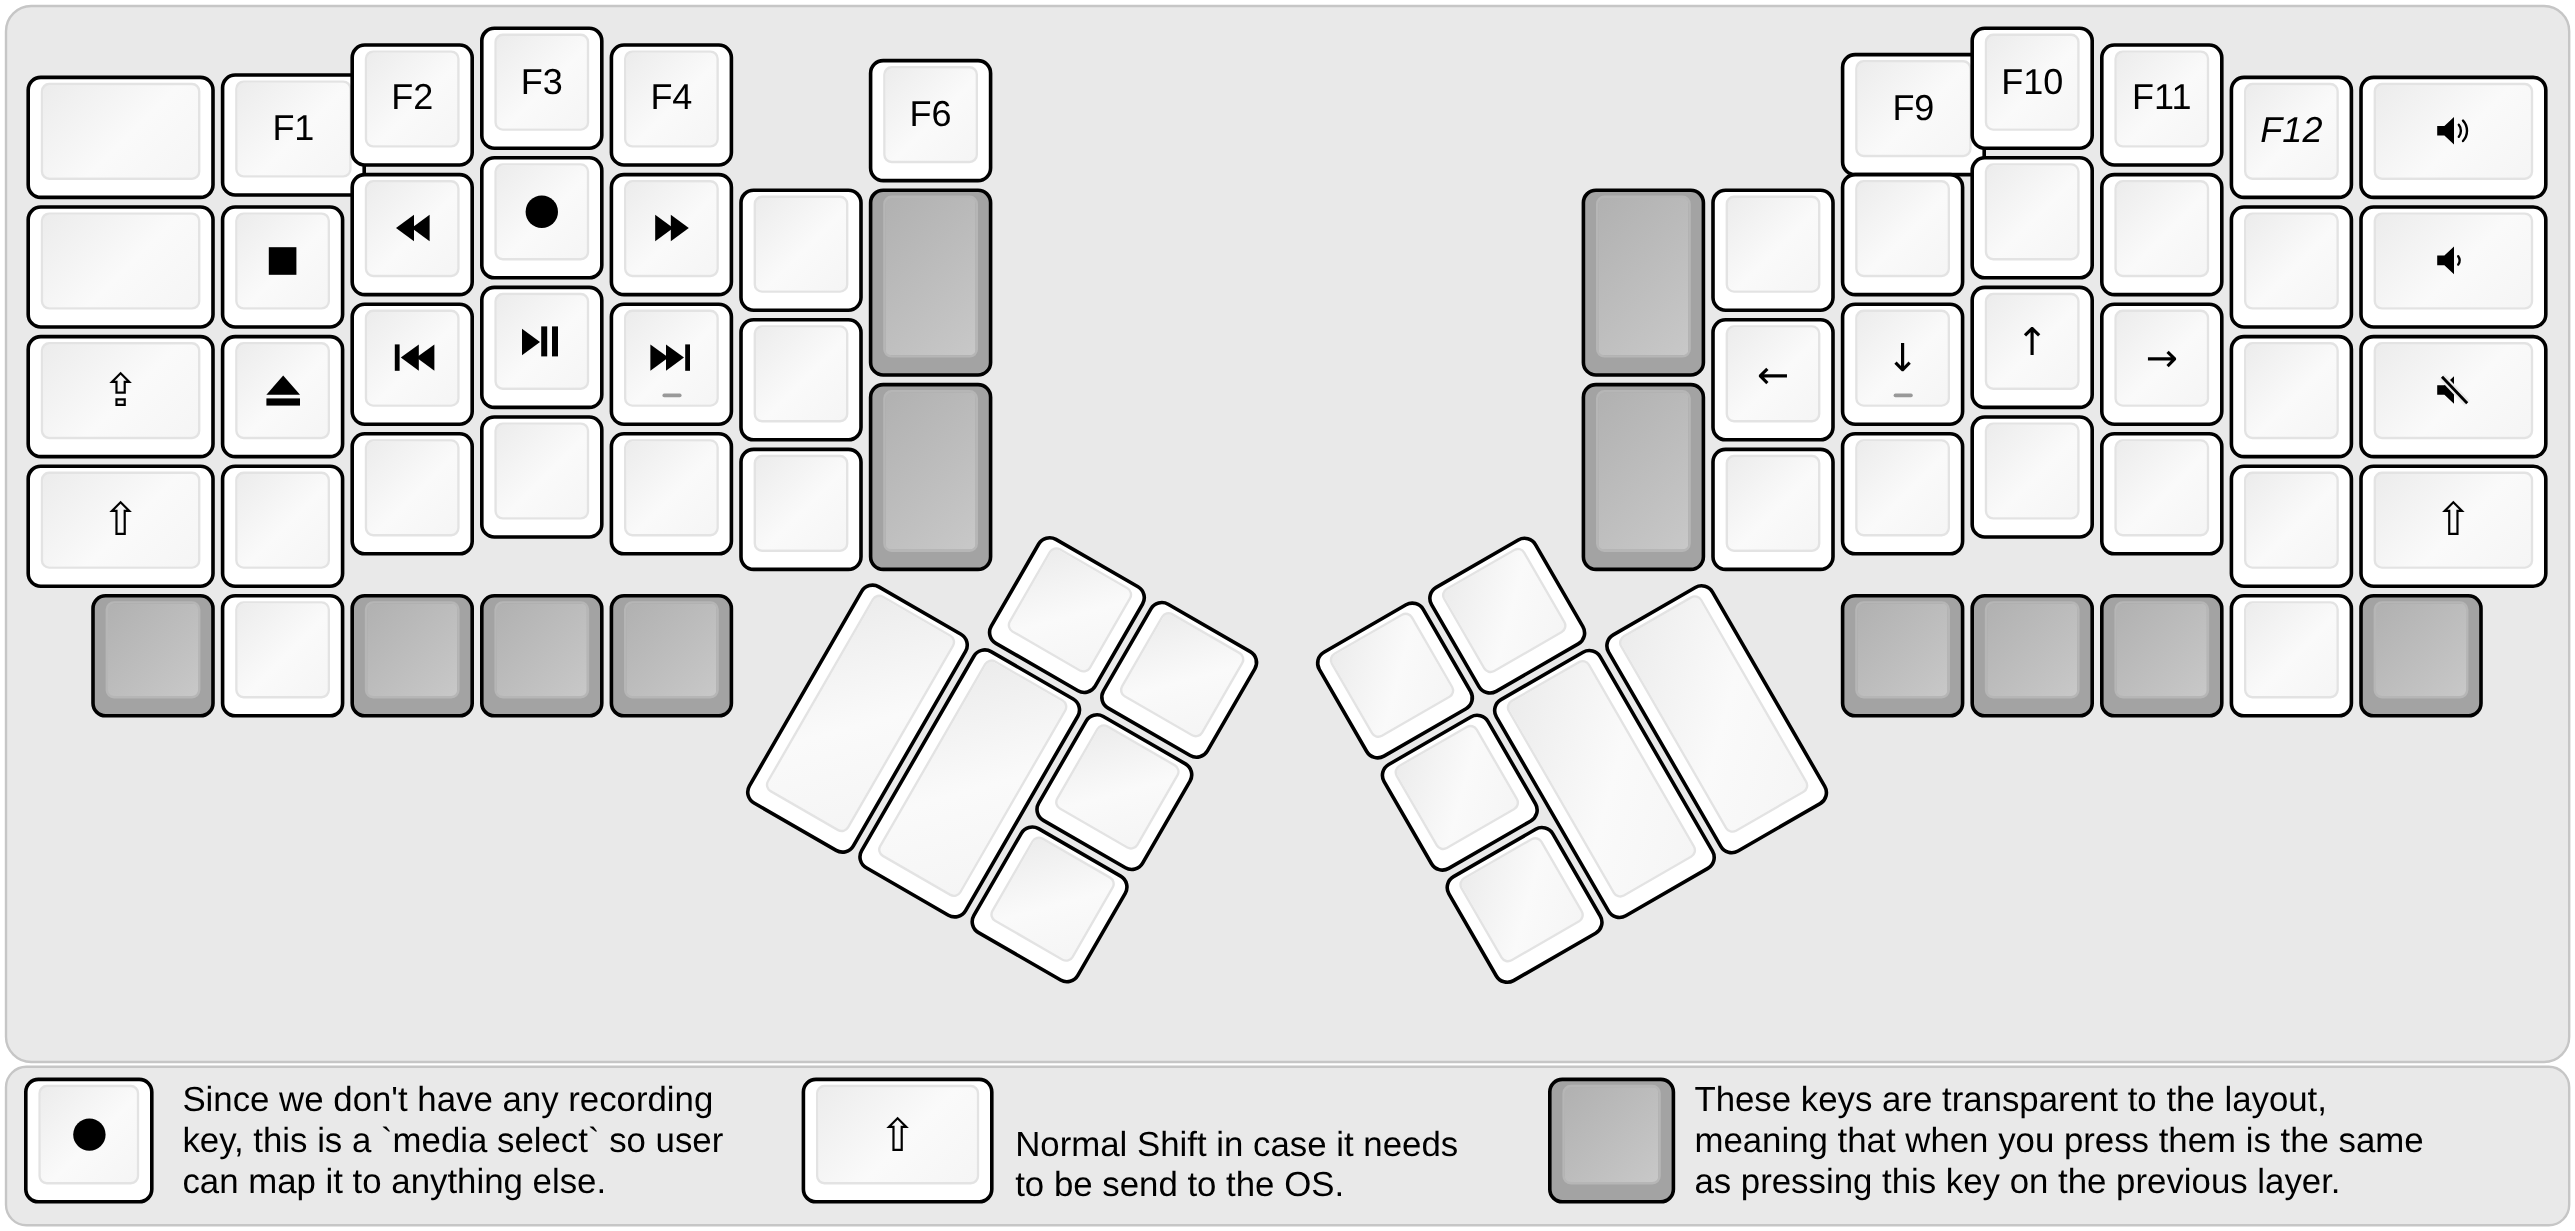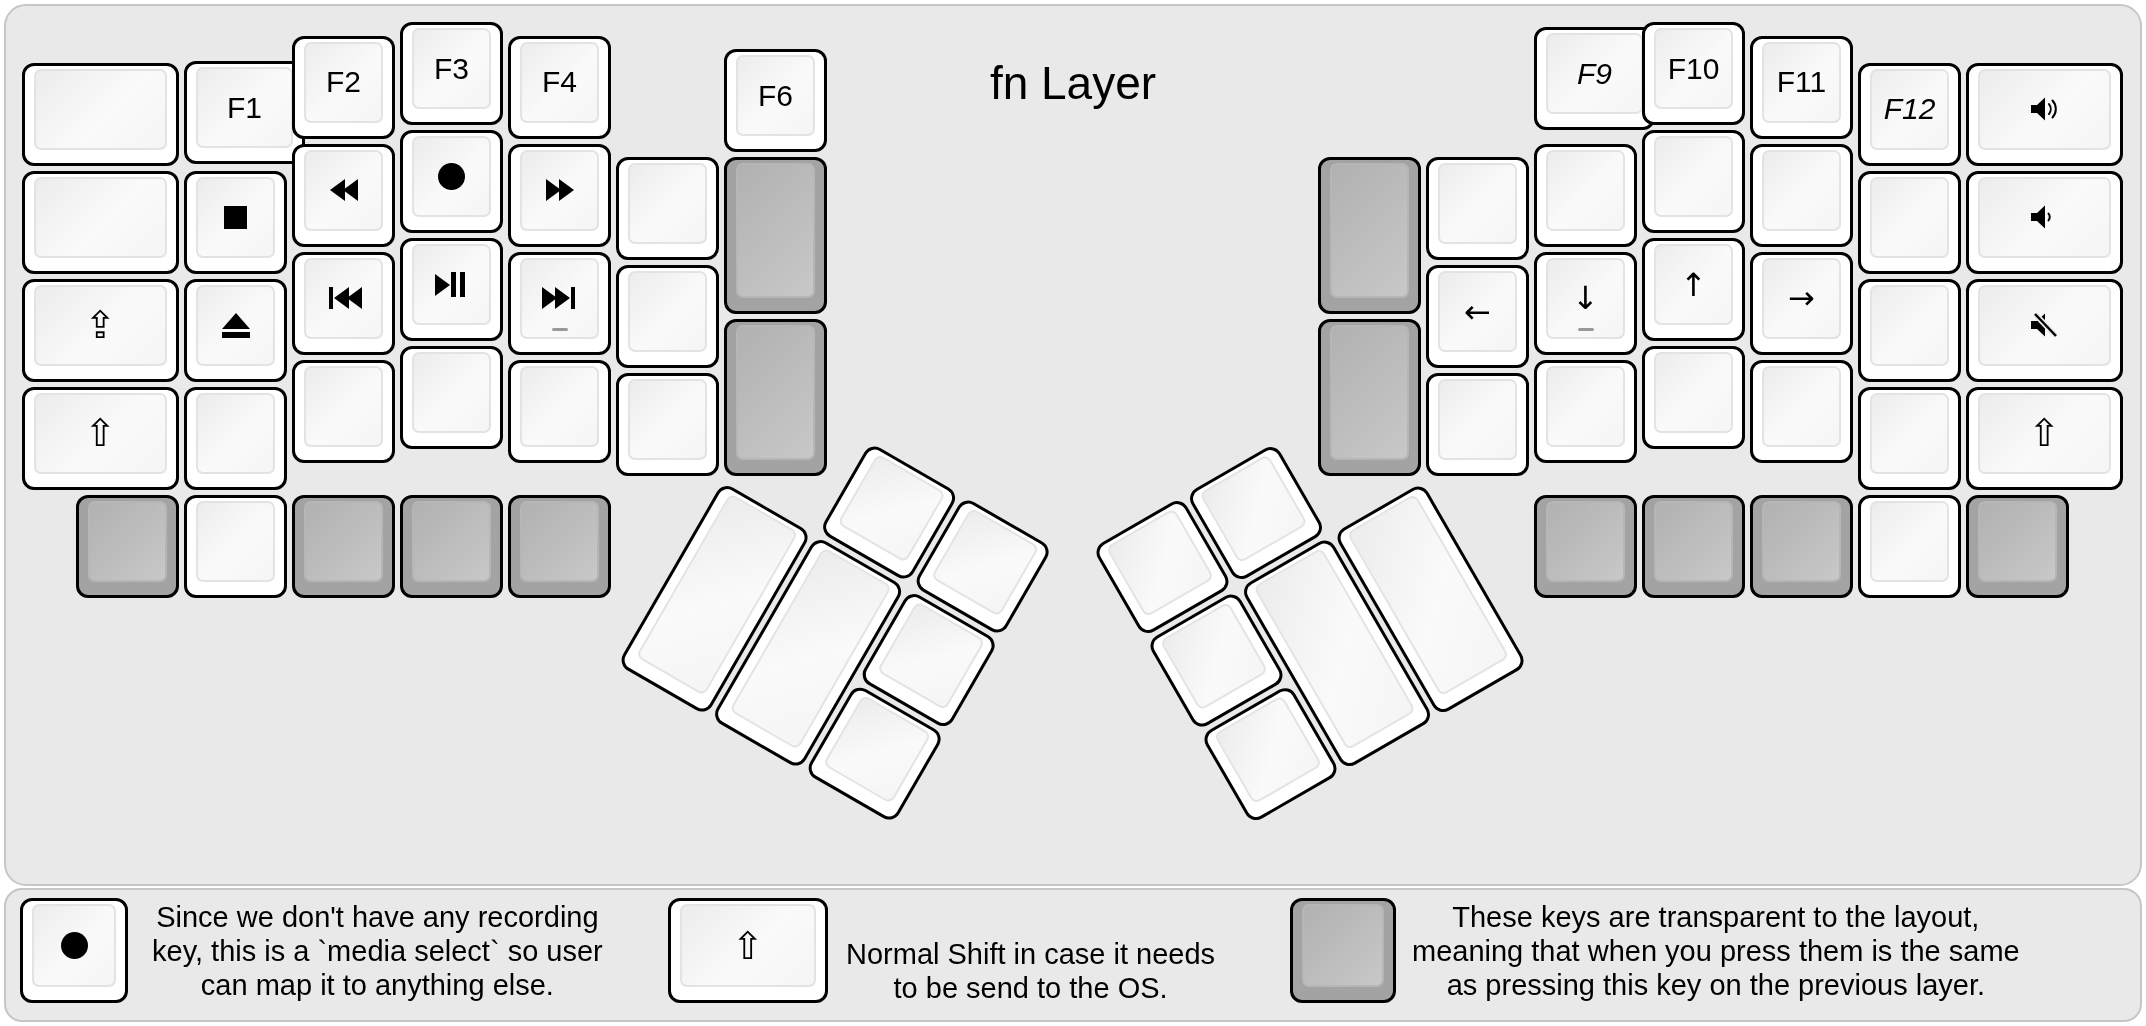--- a/index.html
+++ b/index.html
@@ -23,37 +23,36 @@
   .sq{width:23px;height:23px;background:#000;}
   .dot{width:27px;height:27px;border-radius:50%;background:#000;}
   .tri-l{width:0;height:0;border-top:11px solid transparent;border-bottom:11px solid transparent;border-right:15px solid #000;margin:0 -1px;}
   .tri-r{width:0;height:0;border-top:11px solid transparent;border-bottom:11px solid transparent;border-left:15px solid #000;margin:0 -1px;}
   .vbar{width:4px;height:22px;background:#000;margin:0 2px;}
   .vbar.pp{width:5px;height:25px;margin:0 2px;}
   .ej{display:flex;flex-direction:column;align-items:center;}
   .tri-u{width:0;height:0;border-left:14px solid transparent;border-right:14px solid transparent;border-bottom:16px solid #000;}
   .hbar{width:28px;height:6px;background:#000;margin-top:3px;}
   .homing{position:absolute;left:50%;bottom:6px;transform:translateX(-50%);width:16px;height:3px;border-radius:2px;background:#999;}
-  .legend-text{position:absolute;font-size:29px;line-height:34px;color:#000;white-space:pre-line;text-align:center;}
+  .legend-text{position:absolute;font-size:29px;line-height:34px;color:#000;white-space:pre-line;}
   #legend1-key{position:absolute;left:20px;top:898px;}
   #legend1-text{left:152px;top:900px;}
   #legend2-key{position:absolute;left:668px;top:898px;}
   #legend2-text{left:846px;top:913px;margin-top:24px;}
   #legend3-key{position:absolute;left:1290px;top:898px;}
   #legend3-text{left:1412px;top:900px;}
   .lkey{position:relative;}
 </style>
 </head>
 <body>
 
 <div id="canvas">
   <div id="board-panel" class="panel"></div>
   <div id="legend-panel" class="panel"></div>
 
-  <div class="board-title">fn Layer</div>
 
   <div id="keys-root">
       <div class="kb-group">
         <div class="key" style="width: 157px; height: 103px; left: 22px; top: 62.5px;">
           <div class="face"></div>
         </div>
         <div class="key" style="width: 121px; height: 103px; left: 184px; top: 61px;">
           <div class="face">
             <span class="klabel">F1</span>
           </div>
@@ -196,21 +195,21 @@
           <div class="face"></div>
         </div>
         <div class="key grey" style="width: 103px; height: 103px; left: 400px; top: 494.5px;">
           <div class="face"></div>
         </div>
         <div class="key grey" style="width: 103px; height: 103px; left: 508px; top: 494.5px;">
           <div class="face"></div>
         </div>
       </div>
       <div class="kb-group">
-        <div class="key" style="width: 121px; height: 103px; left: 1534px; top: 27px; font-style: italic;">
+        <div class="key" style="width: 121px; height: 103px; left: 1534px; top: 44px;">
           <div class="face">
             <span class="klabel">F9</span>
           </div>
         </div>
         <div class="key" style="width: 103px; height: 103px; left: 1642px; top: 22px; padding-left: 16px;">
           <div class="face">
             <span class="klabel">F10</span>
           </div>
         </div>
         <div class="key" style="width: 103px; height: 103px; left: 1750px; top: 35.5px;">

